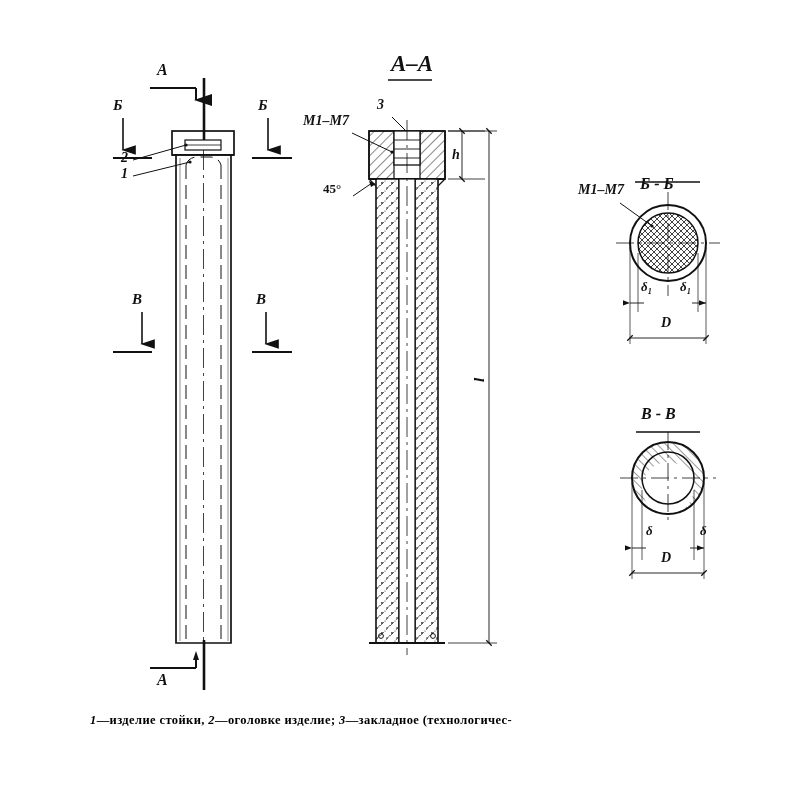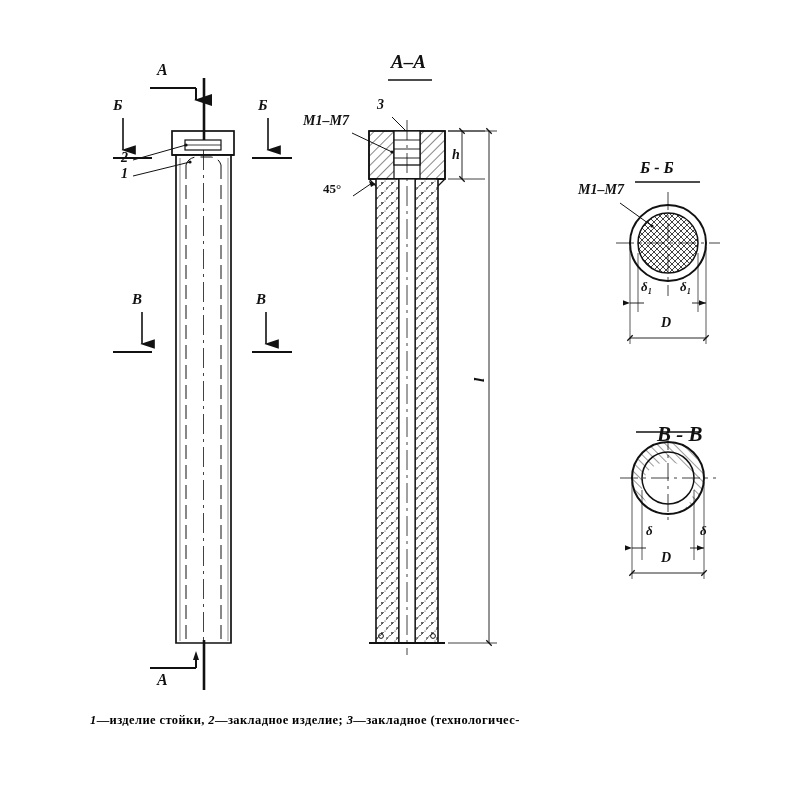--- a/index.html
+++ b/index.html
@@ -220,25 +220,25 @@
       <line x1="632" y1="573" x2="704" y2="573" stroke="#111" stroke-width="0.9" marker-start="url(#tick)" marker-end="url(#tick)"></line>
       <line x1="632" y1="560" x2="632" y2="579" stroke="#111" stroke-width="0.7"></line>
       <line x1="704" y1="560" x2="704" y2="579" stroke="#111" stroke-width="0.7"></line>
 
       <line x1="636" y1="432" x2="700" y2="432" stroke="#111" stroke-width="1.3"></line>
     </g>
 
     <line x1="388" y1="80" x2="432" y2="80" stroke="#111" stroke-width="1.5"></line>
   </svg>
 
-  <div class="lbl" style="left:391px; top:52px; font-size:19px;font-style:italic;">А–А</div>
-
-  <div class="lbl" style="left:640px; top:160px; font-size:16px;font-style:italic;">Б - Б</div>
-
-  <div class="lbl" style="left:641px; top:424px; font-size:21px;margin-left:16px;">В - В</div>
+  <div class="lbl" style="left:391px; top:52px; font-size:23px;font-style:italic;">А–А</div>
+
+  <div class="lbl" style="left:640px; top:176px; font-size:16px;font-style:italic;">Б - Б</div>
+
+  <div class="lbl" style="left:641px; top:406px; font-size:16px;">В - В</div>
 
   <div class="lbl" style="left:157px; top:62px; font-size:16px;">А</div>
   <div class="lbl" style="left:157px; top:672px; font-size:16px;">А</div>
 
   <div class="lbl" style="left:113px; top:98px; font-size:15px;">Б</div>
   <div class="lbl" style="left:258px; top:98px; font-size:15px;">Б</div>
 
   <div class="lbl" style="left:132px; top:292px; font-size:15px;">В</div>
   <div class="lbl" style="left:256px; top:292px; font-size:15px;">В</div>
 
@@ -260,17 +260,17 @@
   <div class="lbl" style="left:641px; top:280px; font-size:13px;">δ₁</div>
   <div class="lbl" style="left:680px; top:280px; font-size:13px;">δ₁</div>
   <div class="lbl" style="left:661px; top:316px; font-size:14px;">D</div>
 
   <div class="lbl" style="left:646px; top:524px; font-size:13px;">δ</div>
   <div class="lbl" style="left:700px; top:524px; font-size:13px;">δ</div>
   <div class="lbl" style="left:661px; top:551px; font-size:14px;">D</div>
 
   <div class="caption">
     <span class="num">1</span><span>—изделие стойки,</span>
-    <span class="num">2</span><span>—закладное изделие;</span>
+    <span class="num">2</span><span>—оголовке изделие;</span>
     <span class="num">3</span><span>—закладное (технологичес-</span>
   </div>
 
 </div>
 
 </body></html>

